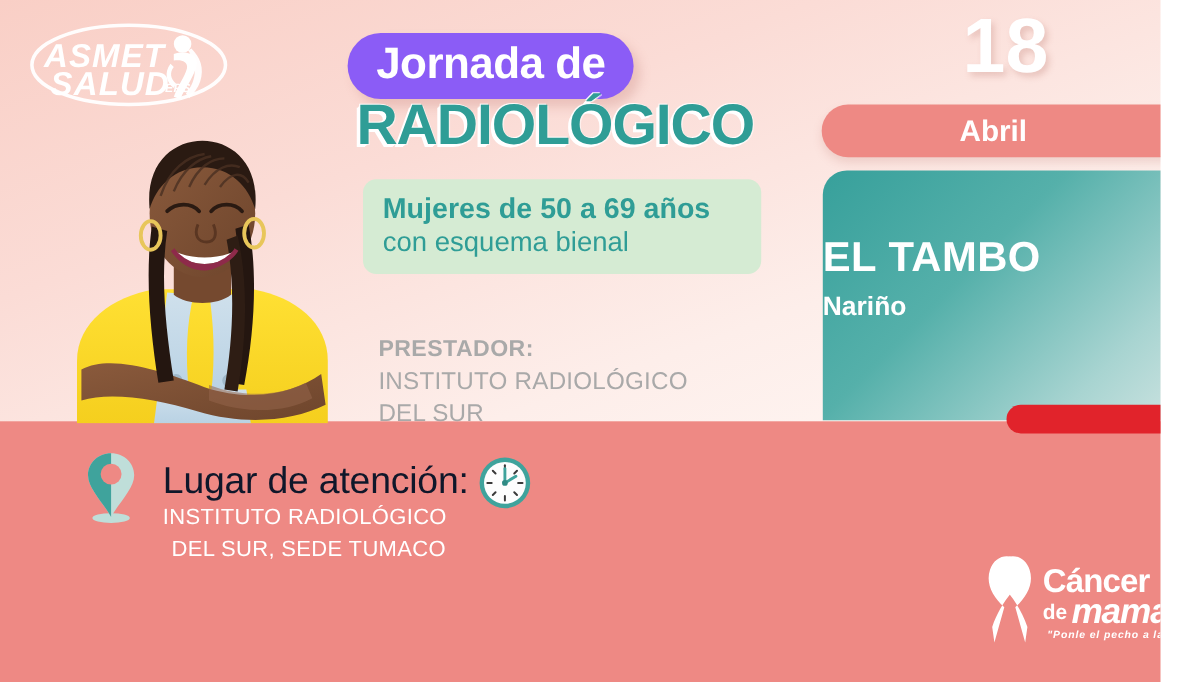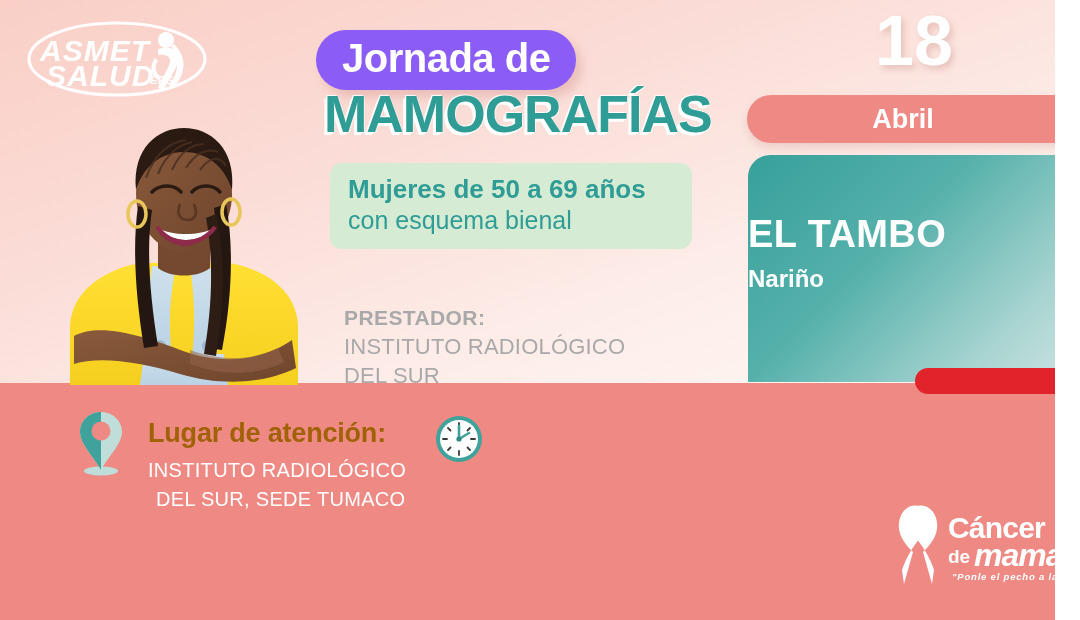--- a/index.html
+++ b/index.html
@@ -102,21 +102,21 @@
   }
   .red-bar{
     position:absolute;left:915px;top:368px;width:165px;height:26px;
     background:#e1232b;border-radius:13px 0 0 13px;
   }
 
   
   .pin-icon{position:absolute;left:78px;top:410px;width:46px;height:66px;}
   .place-title{
     position:absolute;left:148px;top:418px;
-    color:#a16207;font-size:27px;font-weight:bold;letter-spacing:-.2px;
+    color:#0f172a;font-size:34px;font-weight:normal;letter-spacing:-.2px;
   }
   .place-lines{position:absolute;left:148px;top:456px;width:330px;}
   .place-lines span{
     display:block;color:#ffffff;font-size:20px;font-weight:normal;
     letter-spacing:.3px;line-height:1.45;
   }
   .place-lines .ln2{margin-left:8px;}
   .clock-icon{position:absolute;left:434px;top:414px;width:50px;height:50px;}
   .time-text{
     position:absolute;left:490px;top:422px;
@@ -210,21 +210,21 @@
 
         <path d="M118 110 C132 126, 160 126, 174 110 C160 118, 132 118, 118 110 Z" fill="#ffffff"></path>
         <path d="M117 109 C132 129, 160 129, 175 109 C168 121, 150 126, 146 126 C134 126, 124 119, 117 109 Z" fill="none" stroke="#8e2a4a" stroke-width="4"></path>
       </g>
     </svg>
   </div>
 
   <div class="title-pill">
     <span>Jornada de</span>
   </div>
-  <div class="title-main">MAMOGRAFÍAS</div>
+  <div class="title-main">RADIOLÓGICO</div>
 
   <div class="green-box">
     <span class="l1">Mujeres de 50 a 69 años</span>
     <span class="l2">con esquema bienal</span>
   </div>
 
   <div class="prestador">
     <span class="lbl">PRESTADOR:</span>
     <span class="val">INSTITUTO RADIOLÓGICO</span>
     <span class="val">DEL SUR</span>

